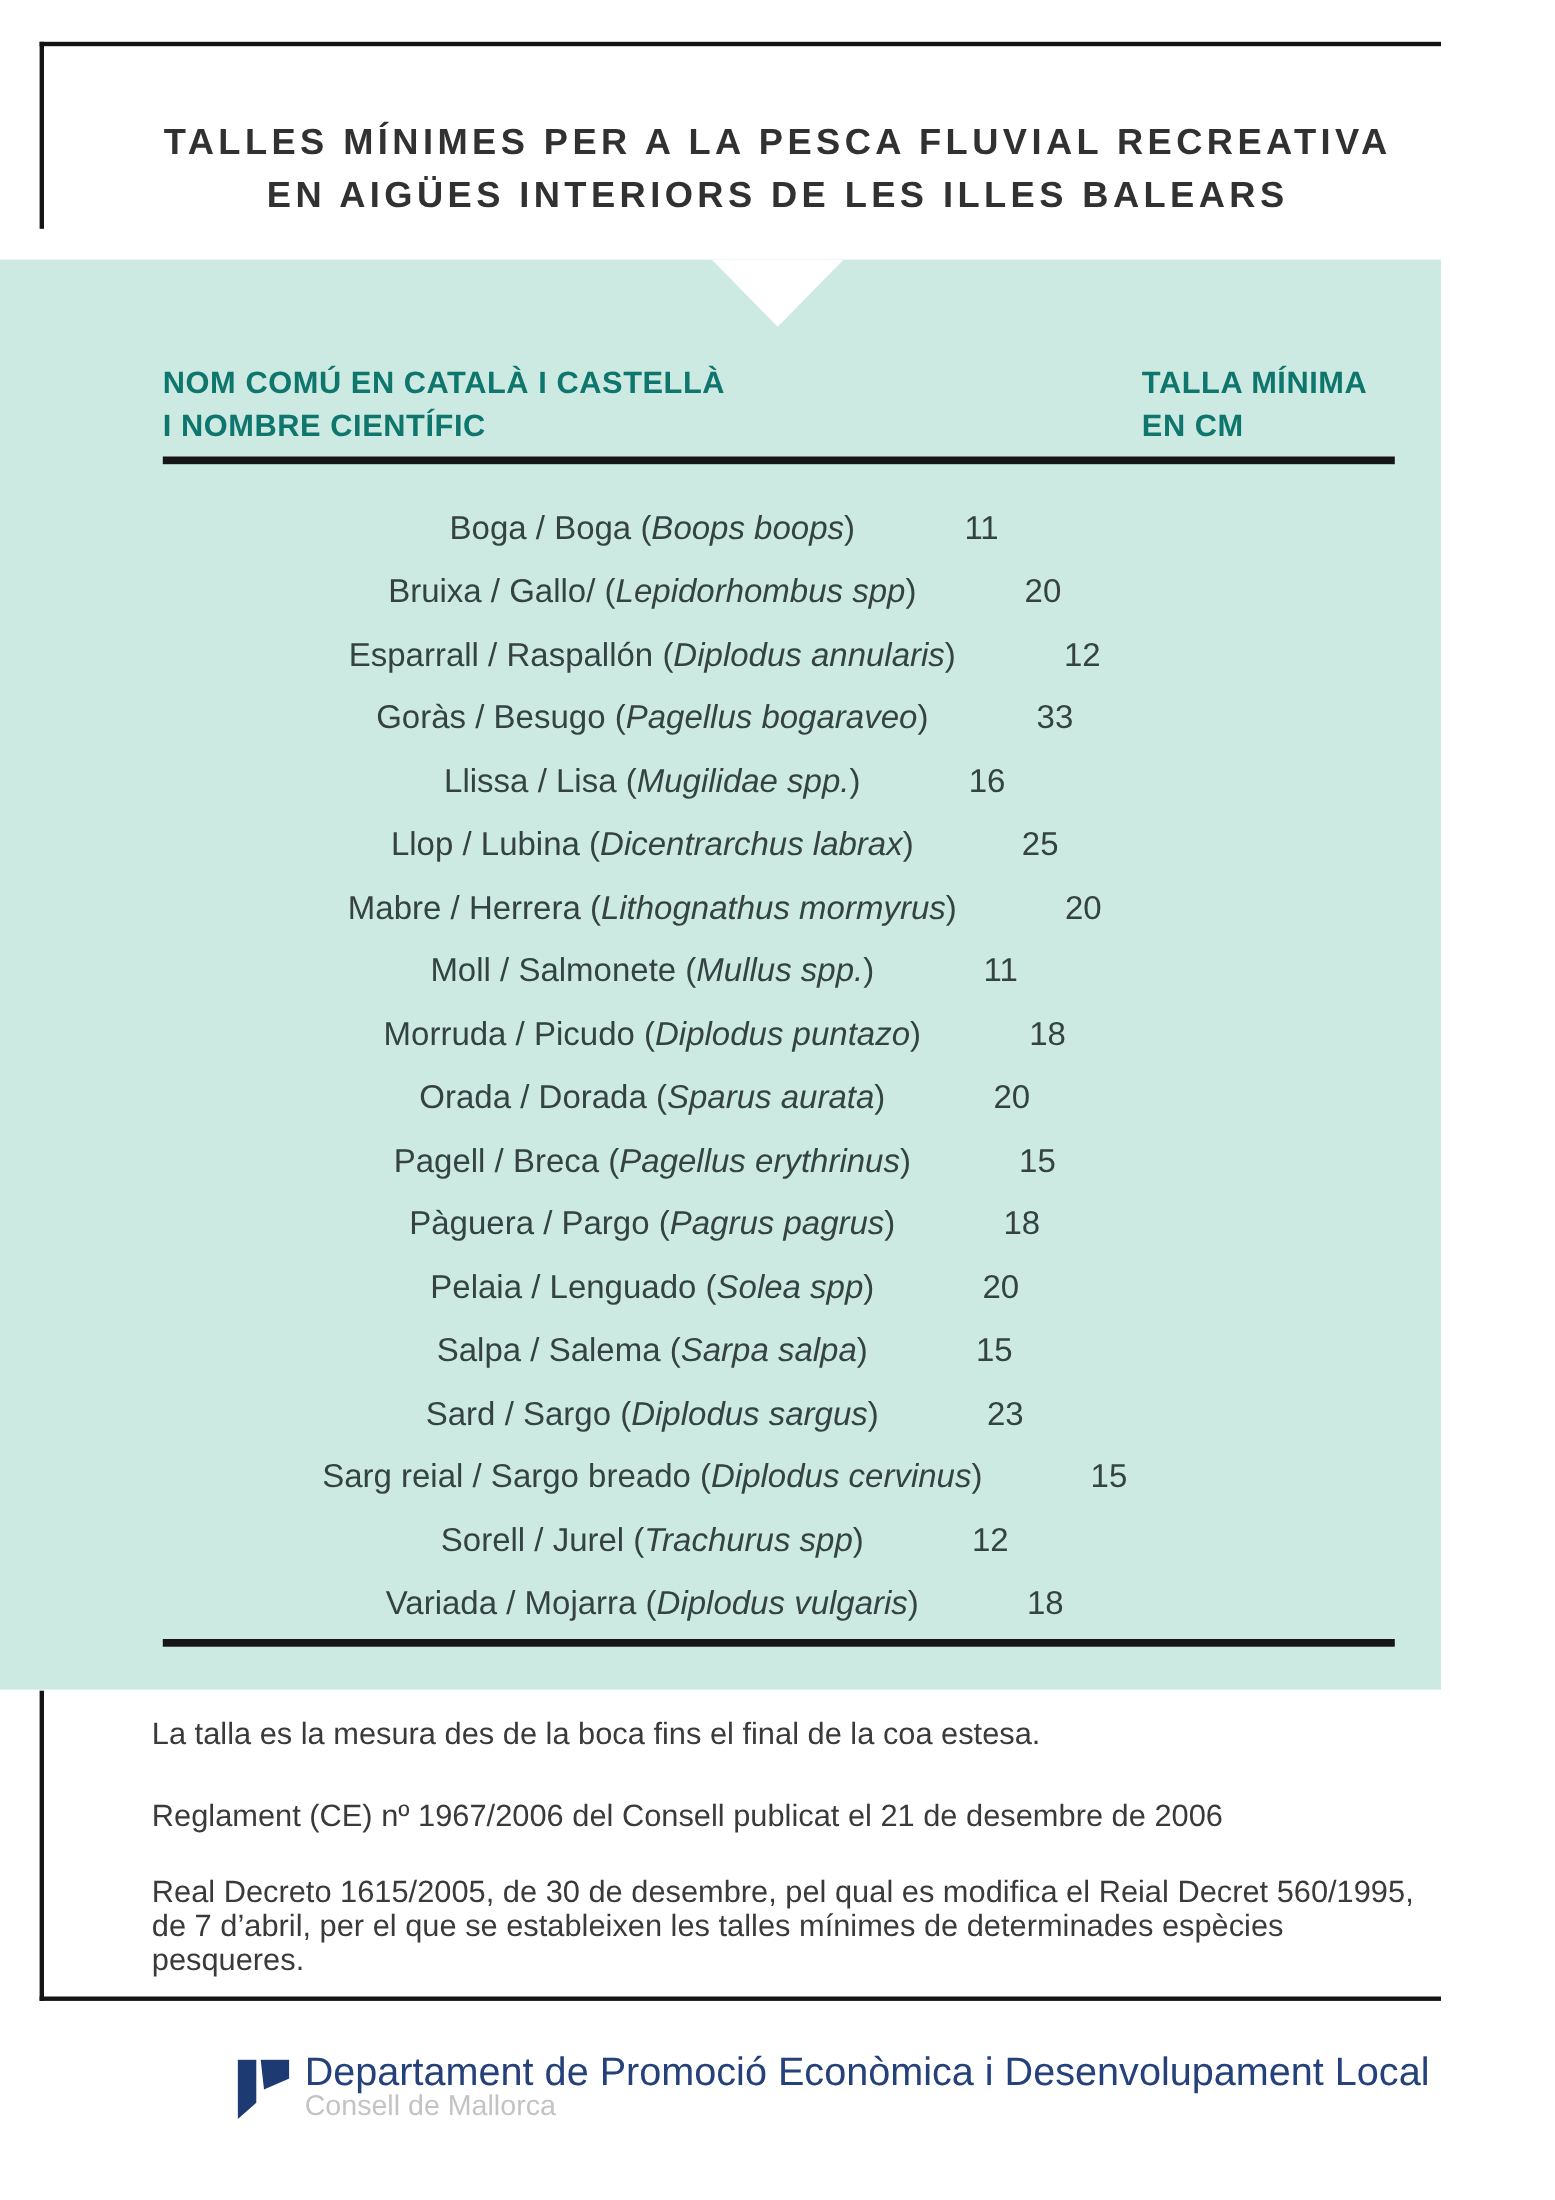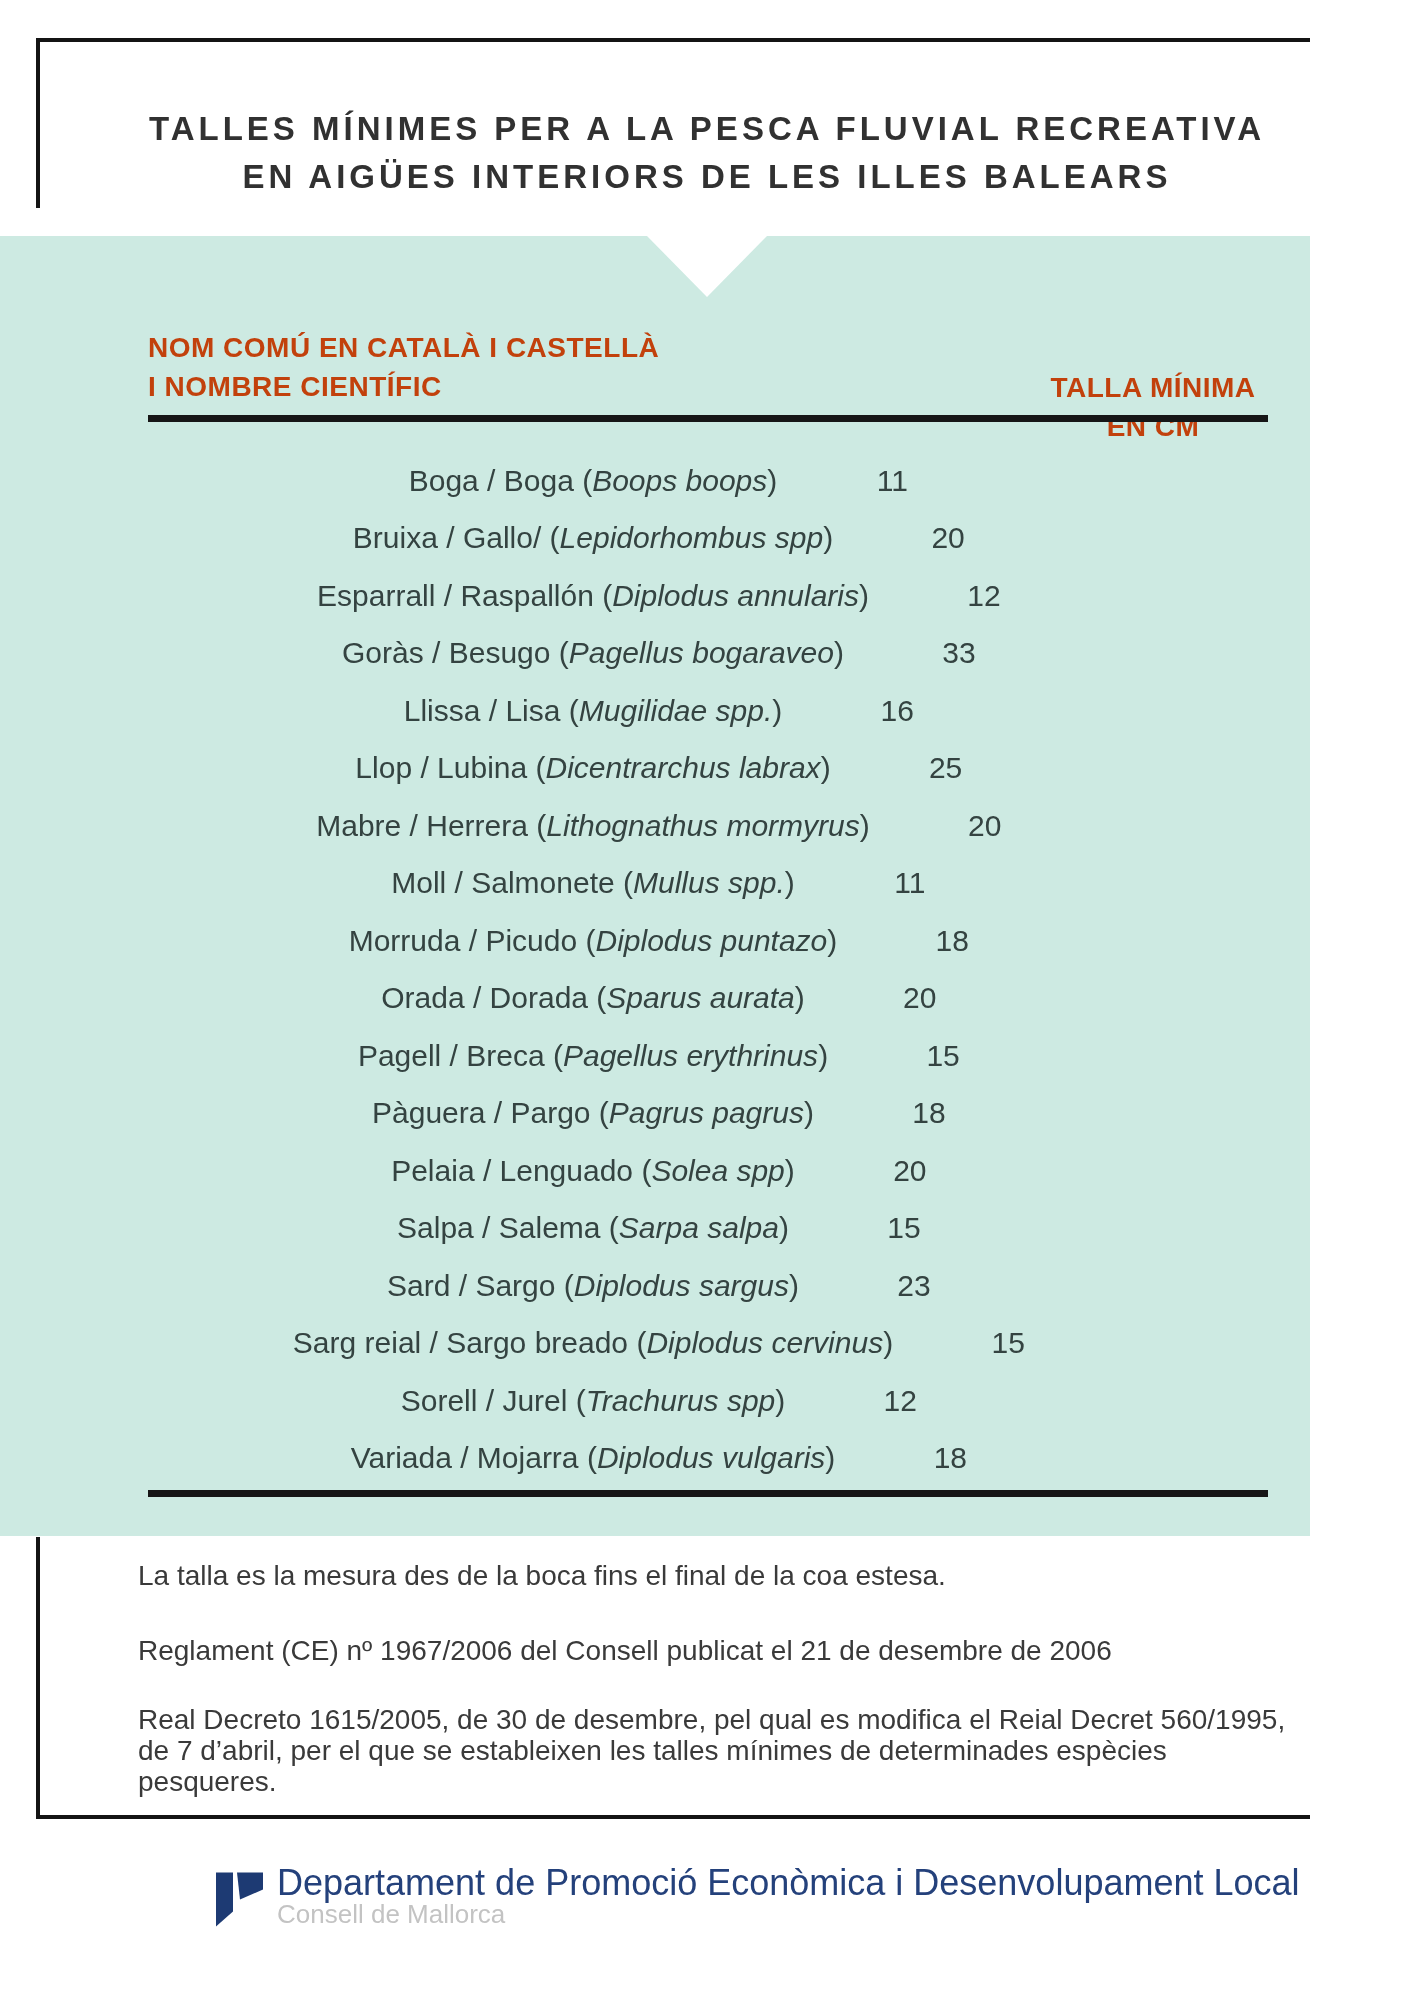--- a/index.html
+++ b/index.html
@@ -51,23 +51,23 @@
   #table-header {
     position: absolute;
     left: 148px; top: 328px; width: 1120px;
     display: flex;
     justify-content: space-between;
     align-items: flex-start;
     font-weight: bold;
     font-size: 28px;
     line-height: 39px;
     letter-spacing: 0.5px;
-    color: #c2410c;
-  }
-  #table-header .col2 { width: 230px; text-align: center; white-space: nowrap; margin-top: 40px; }
+    color: #0f766e;
+  }
+  #table-header .col2 { width: 230px; white-space: nowrap; }
   .rule { position: absolute; left: 148px; width: 1120px; height: 7px; background: #161616; }
   #rule-top    { top: 415px; }
   #rule-bottom { top: 1490px; }
   #table-body {
     position: absolute;
     left: 148px; top: 452px; width: 1120px;
   }
   .row {
     display: flex;
     justify-content: center;

